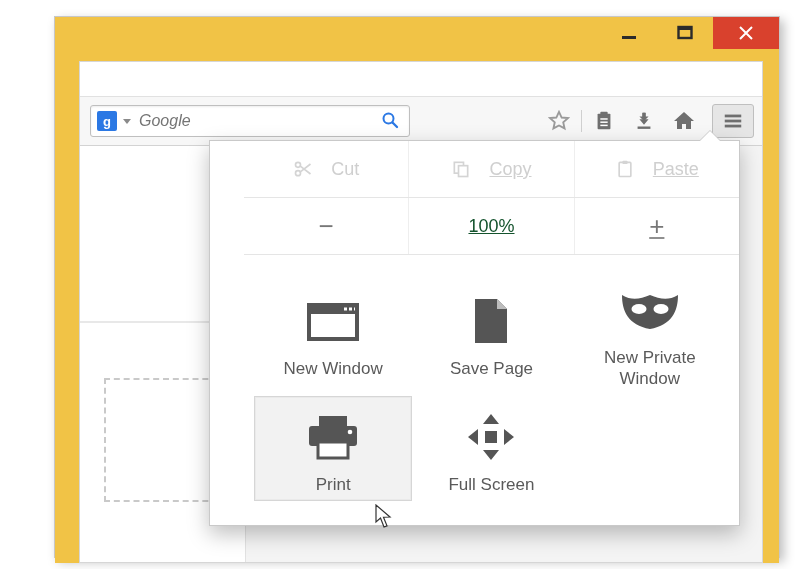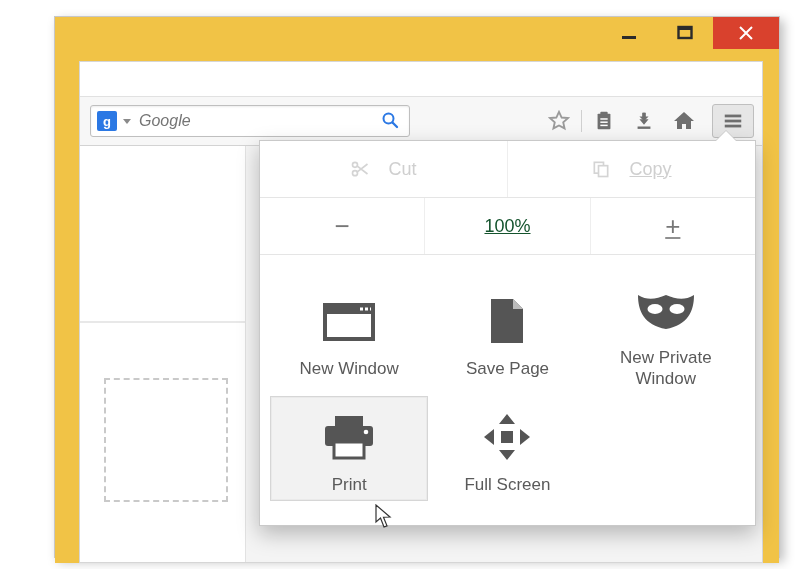--- a/index.html
+++ b/index.html
@@ -19,21 +19,21 @@
   .searchbox input{flex:1;border:none;outline:none;font-size:16px;font-style:italic;color:#888;background:transparent;padding:0;}
   .magnify{margin:0 10px 0 6px;color:#2b78e4;}
   .tbicons{display:flex;align-items:center;margin-left:auto;}
   .tbicon{width:40px;height:32px;display:flex;align-items:center;justify-content:center;color:#8a8a8a;}
   .vsep{width:1px;height:22px;background:#d0d0d0;margin:0 2px;}
   .menu-btn{width:40px;height:32px;display:flex;align-items:center;justify-content:center;background:#e6e6e6;border:1px solid #bfbfbf;border-radius:3px;margin-left:8px;}
   .content{position:relative;height:416px;background:#f4f4f4;}
   .leftpanel{position:absolute;left:0;top:0;width:165px;height:100%;background:#fff;border-right:1px solid #e2e2e2;}
   .leftpanel .dashed{position:absolute;left:24px;top:232px;width:120px;height:120px;border:2px dashed #c9c9c9;}
   .hr{position:absolute;left:0;top:175px;width:165px;height:2px;background:#e8e8e8;}
-  .panel{position:absolute;right:6px;top:-6px;width:495px;background:#fff;border:1px solid #c9c9c9;box-shadow:0 8px 20px rgba(0,0,0,.25);}
+  .panel{position:absolute;right:22px;top:-6px;width:495px;background:#fff;border:1px solid #c9c9c9;box-shadow:0 8px 20px rgba(0,0,0,.25);padding-left:34px;}
   .arrow{position:absolute;top:-10px;right:18px;width:0;height:0;border-left:11px solid transparent;border-right:11px solid transparent;border-bottom:11px solid #fff;filter:drop-shadow(0 -1px 0 #c9c9c9);}
   .row{display:flex;height:56px;align-items:center;}
   .row.border-b{border-bottom:1px solid #e5e5e5;}
   .cell3{flex:1;display:flex;align-items:center;justify-content:center;height:100%;color:#8f8f8f;font-size:18px;}
   .cell3 + .cell3{border-left:1px solid #eee;text-decoration:underline;}
   .cell3.dim{color:#cfcfcf;}
   .cell3 .ico{margin-right:18px;display:inline-flex;}
   .zoom{font-size:18px;color:#14532d;}
   .plusminus{font-size:26px;color:#777;line-height:1;}
   .grid{display:flex;flex-wrap:wrap;padding:14px 10px 24px;}
@@ -147,20 +147,29 @@
               </div>
               <div class="cell3 dim">
                 <span class="ico">
                   <svg width="20" height="20" viewBox="0 0 24 24">
                       <rect x="4" y="4" width="11" height="13" fill="none" stroke="#d4d4d4" stroke-width="2"></rect>
                       <rect x="9" y="8" width="11" height="13" fill="#fff" stroke="#d4d4d4" stroke-width="2"></rect>
                     </svg>
                 </span>
                 <span>Copy</span>
               </div>
+              <div class="cell3 dim">
+                <span class="ico">
+                  <svg width="20" height="20" viewBox="0 0 24 24">
+                      <rect x="5" y="4" width="14" height="17" rx="1" fill="none" stroke="#d4d4d4" stroke-width="2"></rect>
+                      <rect x="9" y="2" width="6" height="4" rx="1" fill="#d4d4d4"></rect>
+                    </svg>
+                </span>
+                <span>Paste</span>
+              </div>
             </div>
 
             <div class="row border-b">
               <div class="cell3">
                   <span class="plusminus">−</span>
                 </div>
               <div class="cell3 zoom">
                   <span>100%</span>
                 </div>
               <div class="cell3">

